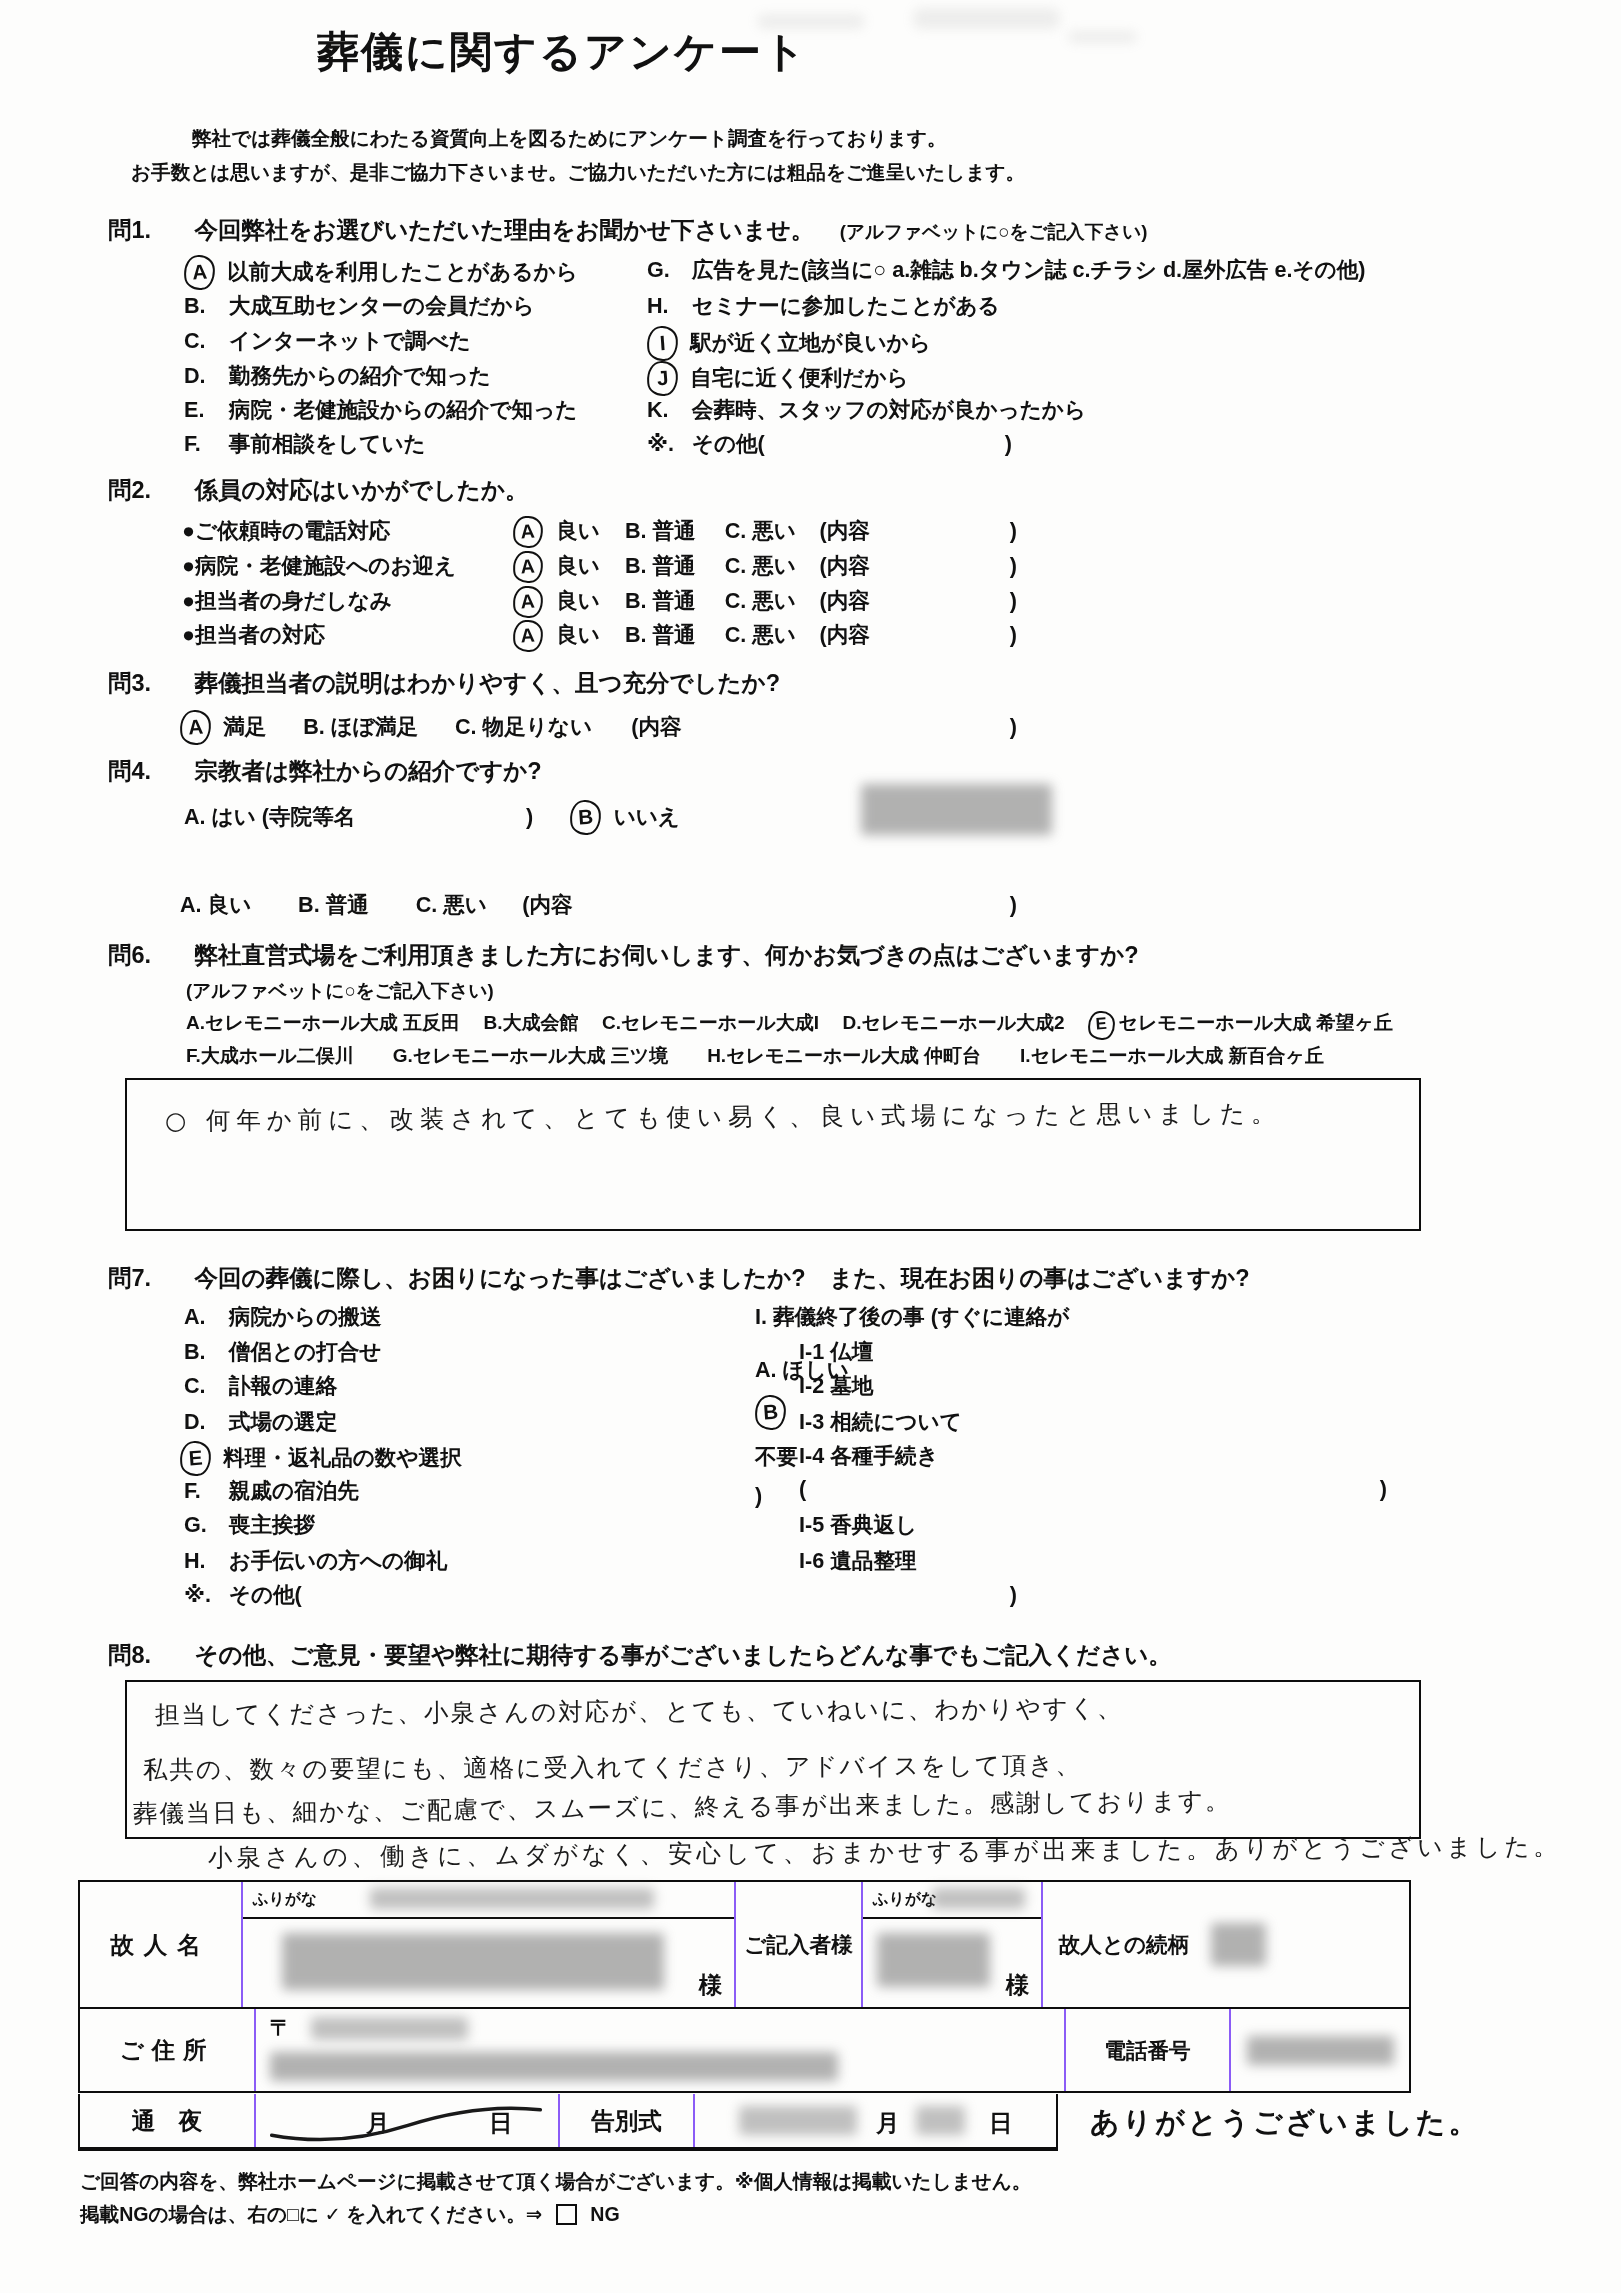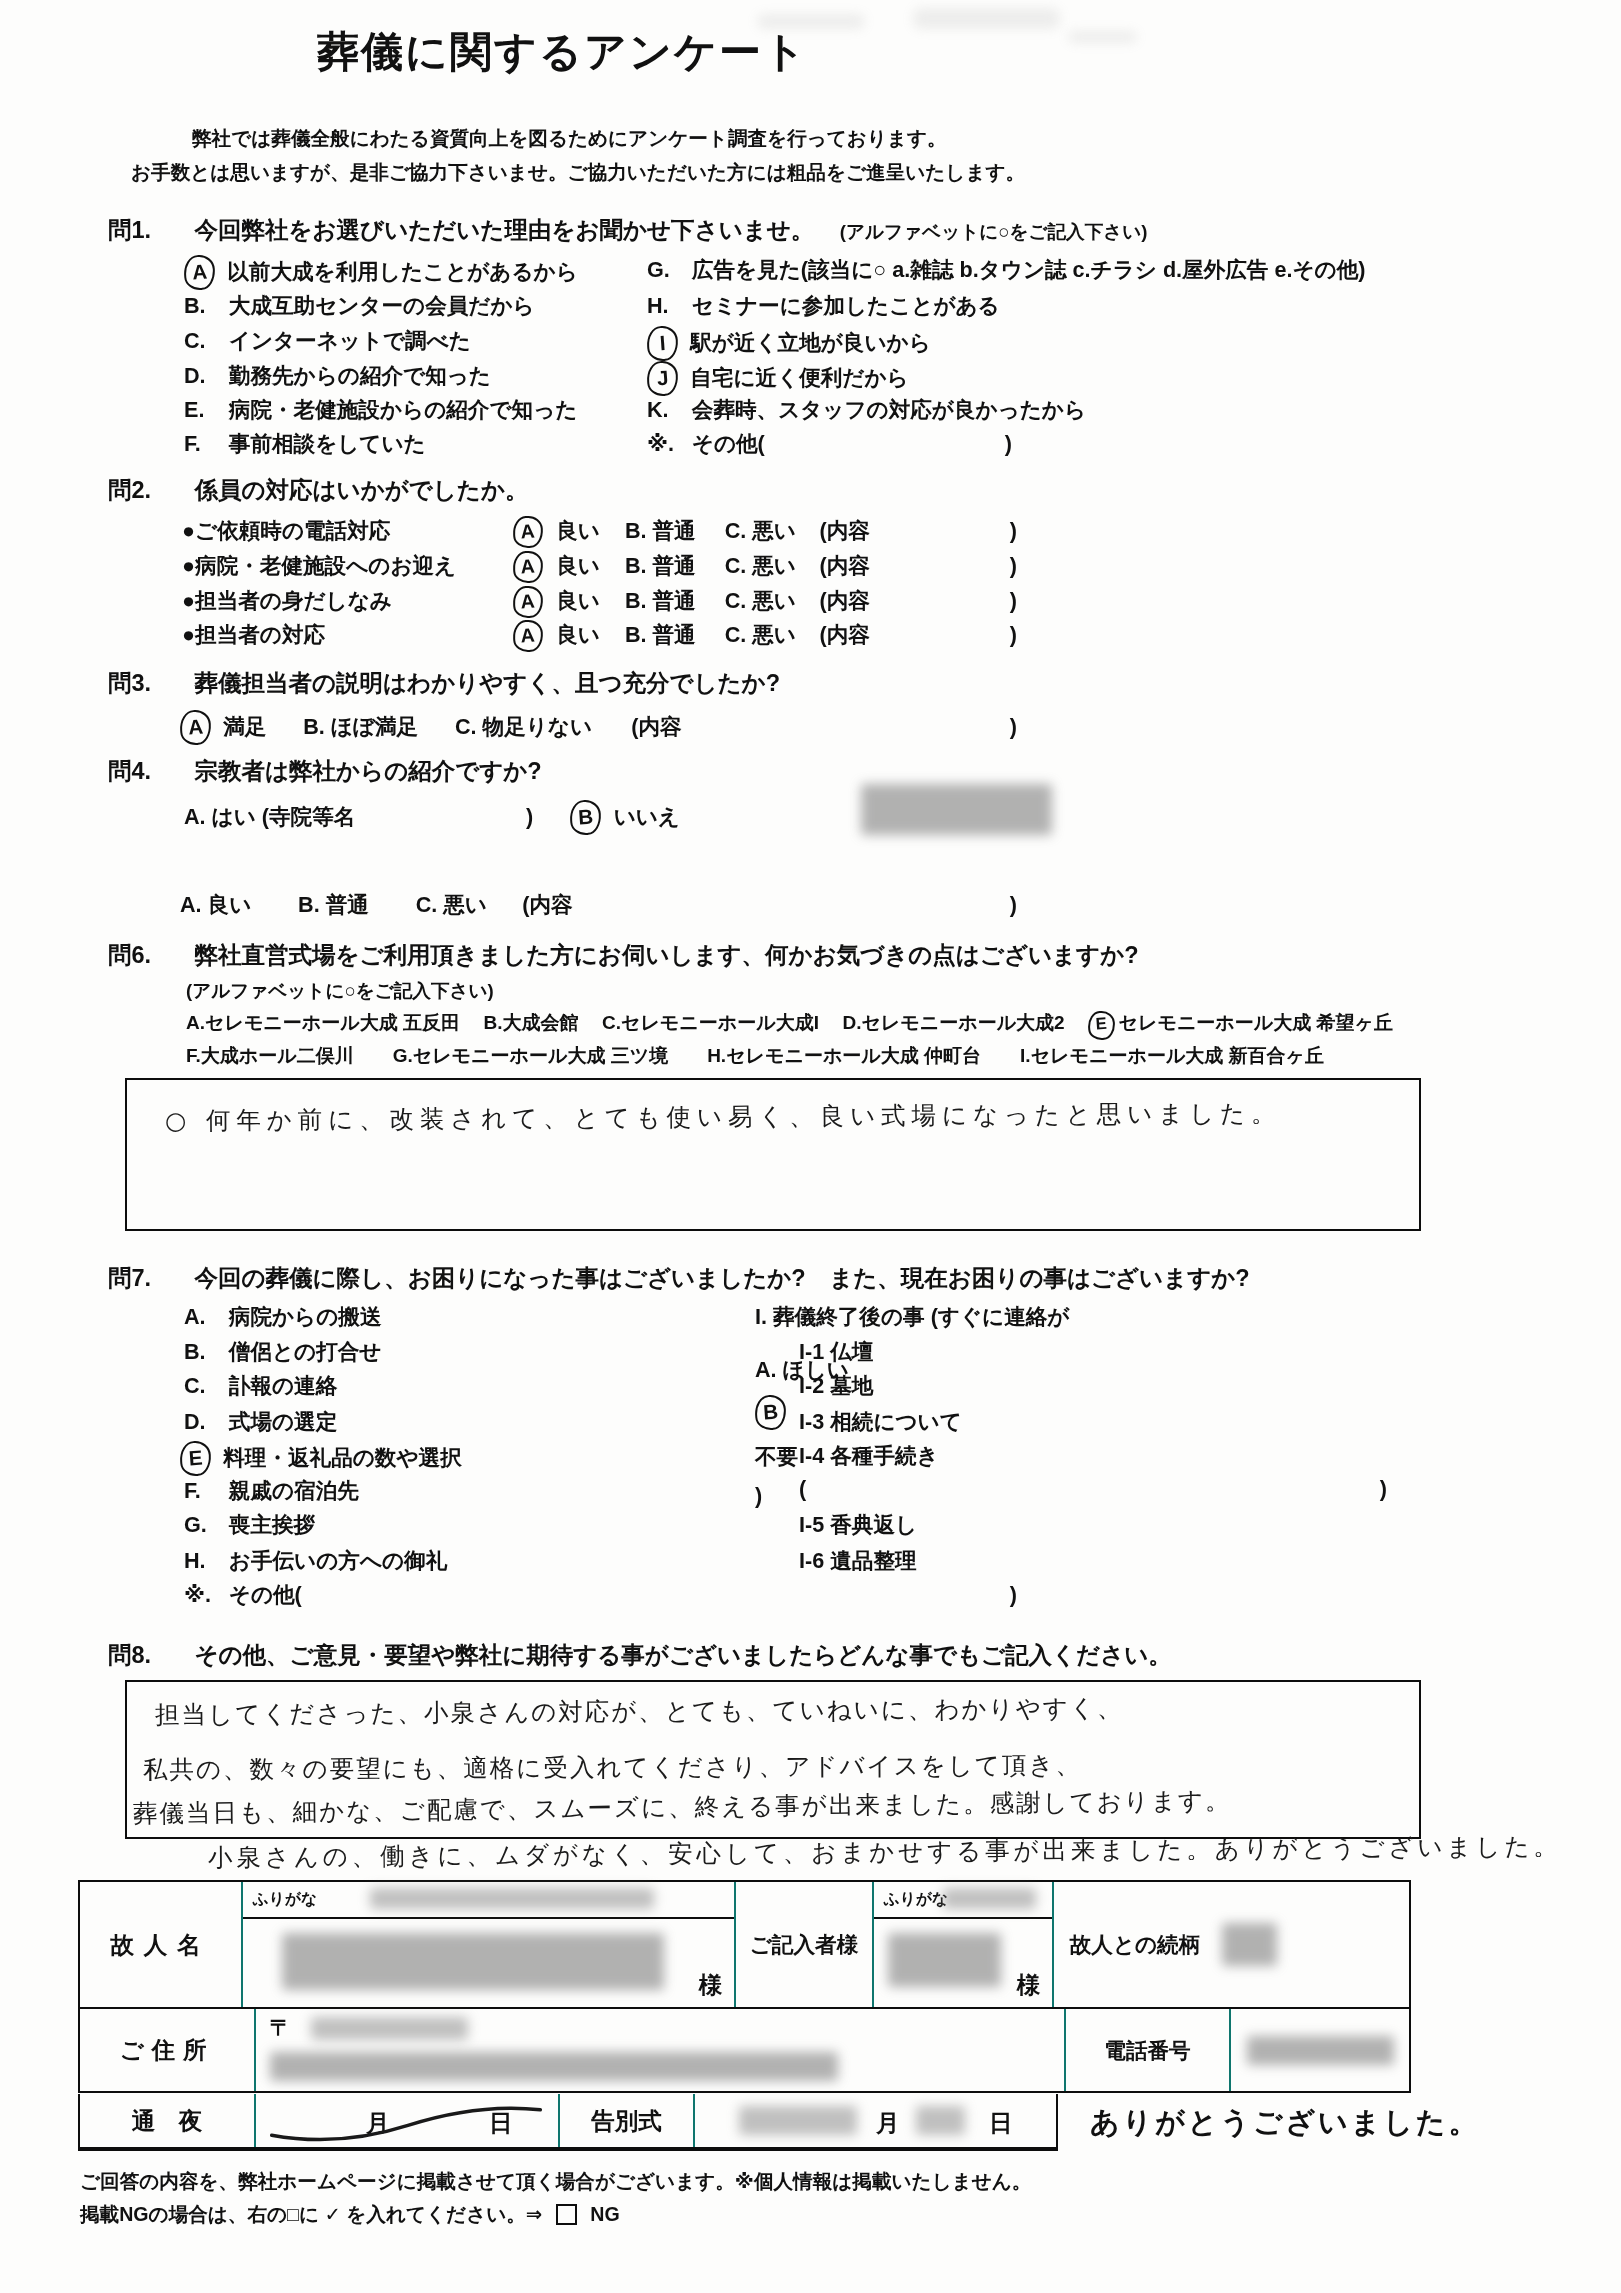--- a/index.html
+++ b/index.html
@@ -36,21 +36,21 @@
     font-family:"DejaVu Sans",sans-serif;font-weight:400;color:#1b1b1b;font-size:24.5px;
     transform-origin:left center;
   }
   .hwbox{position:absolute;border:2.5px solid #0d0d0d;background:transparent;}
   .blur{position:absolute;background:#838383;filter:blur(5.9px);opacity:.5;border-radius:2.9px;}
   .blur.dark{opacity:.62;}
   .smudge{position:absolute;background:#9a9a9a;filter:blur(5.9px);opacity:.16;border-radius:7.8px;}
   .trow{position:absolute;left:78px;display:flex;border:2.9px solid #0d0d0d;box-sizing:border-box;background:transparent;}
   .tcell{box-sizing:border-box;position:relative;display:flex;align-items:center;justify-content:center;
     font-weight:bold;font-size:23.5px;}
-  .br2{border-right:2px solid #0f766e;}
+  .br2{border-right:2px solid #8b5cf6;}
   .fstrip{position:absolute;top:0;left:0;right:0;height:35px;border-bottom:2px solid #0d0d0d;}
   .flabel{position:absolute;left:9.8px;top:6.9px;font-size:15.7px;font-weight:bold;}
   .sama{position:absolute;right:11.8px;bottom:5.9px;font-size:23.5px;font-weight:bold;}
   .thanks{font-size:29px;font-weight:900;letter-spacing:2.9px;}
   .footer{font-size:19.6px;font-weight:bold;}
   .ngrow{display:flex;align-items:center;gap:13.7px;font-size:19.6px;font-weight:bold;}
   .ngbox{width:16.7px;height:16.7px;border:2.5px solid #0d0d0d;display:inline-block;}
   .strike{position:absolute;left:0;top:0;}
 </style>
 </head>
@@ -315,21 +315,21 @@
   <div class="trow" style="top:1880px;width:1333px;height:129px;border-bottom-width:2px;">
     <div class="tcell br2" style="width:163px;letter-spacing:9.8px;">故人名</div>
     <div class="tcell br2" style="width:493px;">
       <div class="fstrip">
         <span class="flabel">ふりがな</span>
         <div class="blur" style="left:127px;top:5.9px;width:284px;height:21.6px;"></div>
       </div>
       <div class="blur dark" style="left:39px;top:51px;width:382px;height:57px;"></div>
       <span class="sama">様</span>
     </div>
-    <div class="tcell br2" style="width:138px;font-size:21.6px;">ご記入者様</div>
+    <div class="tcell br2" style="width:127px;font-size:21.6px;">ご記入者様</div>
     <div class="tcell br2" style="width:180px;">
       <div class="fstrip">
         <span class="flabel">ふりがな</span>
         <div class="blur" style="left:69px;top:5.9px;width:93px;height:21.6px;"></div>
       </div>
       <div class="blur dark" style="left:13.7px;top:51px;width:113px;height:54px;"></div>
       <span class="sama">様</span>
     </div>
     <div class="tcell" style="flex:1;justify-content:flex-start;padding-left:15.7px;font-size:21.6px;gap:21.6px;">
       <span>故人との続柄</span>

